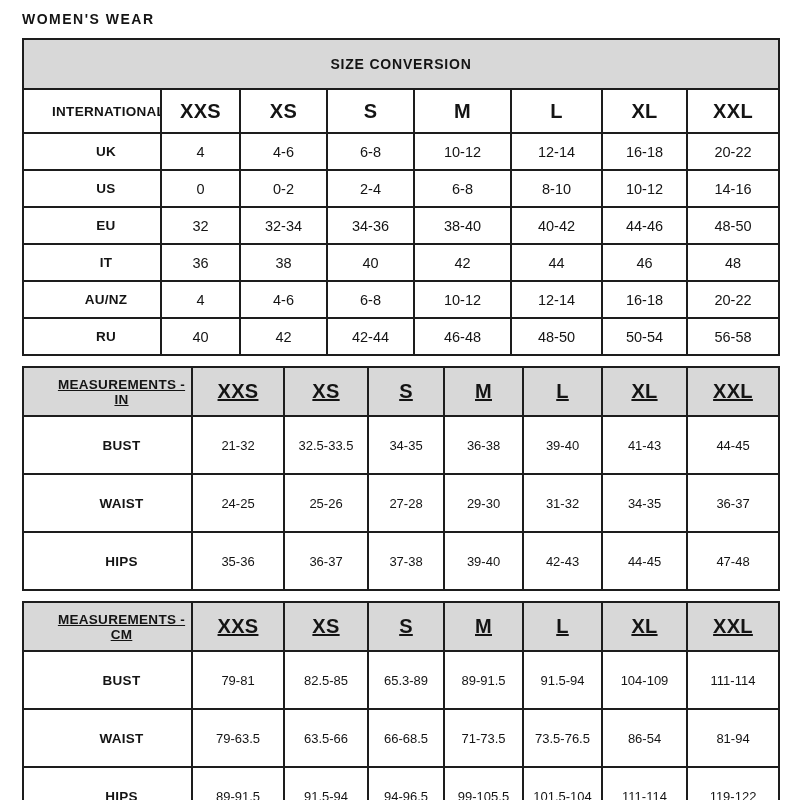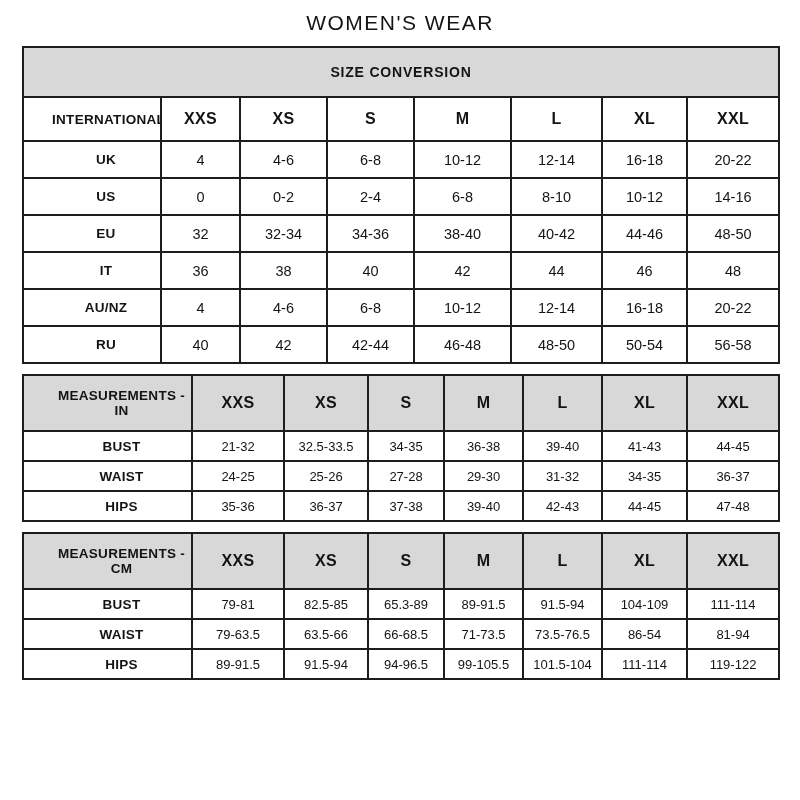--- a/index.html
+++ b/index.html
@@ -7,23 +7,22 @@
   body {
     width: 800px;
     height: 800px;
     background: var(--bg, #ffffff);
     color: var(--text, #141414);
     font-family: "Liberation Sans", "DejaVu Sans", sans-serif;
   }
   .page { padding: 9px 22px 0 22px; }
 
   .title {
-    text-align: center;
-    font-size: 21px;
-    font-weight: normal;
+    font-size: 14px;
+    font-weight: bold;
     letter-spacing: 1.5px;
     margin: 2px 0 11px 0;
   }
 
   table {
     border-collapse: collapse;
     table-layout: fixed;
     width: 756px;
   }
   th, td {
@@ -33,31 +32,31 @@
     padding: 0;
     overflow: hidden;
   }
   .band {
     background: var(--band, #d8d8d8);
     font-weight: bold;
     font-size: 14px;
     letter-spacing: 0.8px;
   }
   .bandrow { height: 50px; }
-  .hdr  { font-weight: bold; font-size: 16px; letter-spacing: 0.3px; }
+  .hdr  { font-weight: bold; font-size: 20px; letter-spacing: 0.3px; }
   .lbl  { font-weight: bold; font-size: 13.5px; letter-spacing: 0.3px; padding-left: 28px; }
   .val  { font-size: 14.5px; font-weight: normal; }
 
   .t1 .hdrrow  { height: 44px; }
   .t1 .datarow { height: 37px; }
 
   .m { margin-top: 10px; }
-  .m .hdrrow  { height: 56px; }
+  .m .hdrrow  { height: 49px; text-decoration: underline; }
   .m .hdrrow th { background: var(--band, #d8d8d8); }
-  .m .datarow { height: 30px; }
+  .m .datarow { height: 58px; }
   .m .val { font-size: 13px; }
 </style>
 </head>
 <body>
 
 <div class="page">
 
   <div class="title">WOMEN'S WEAR</div>
 
   <table class="t1">

